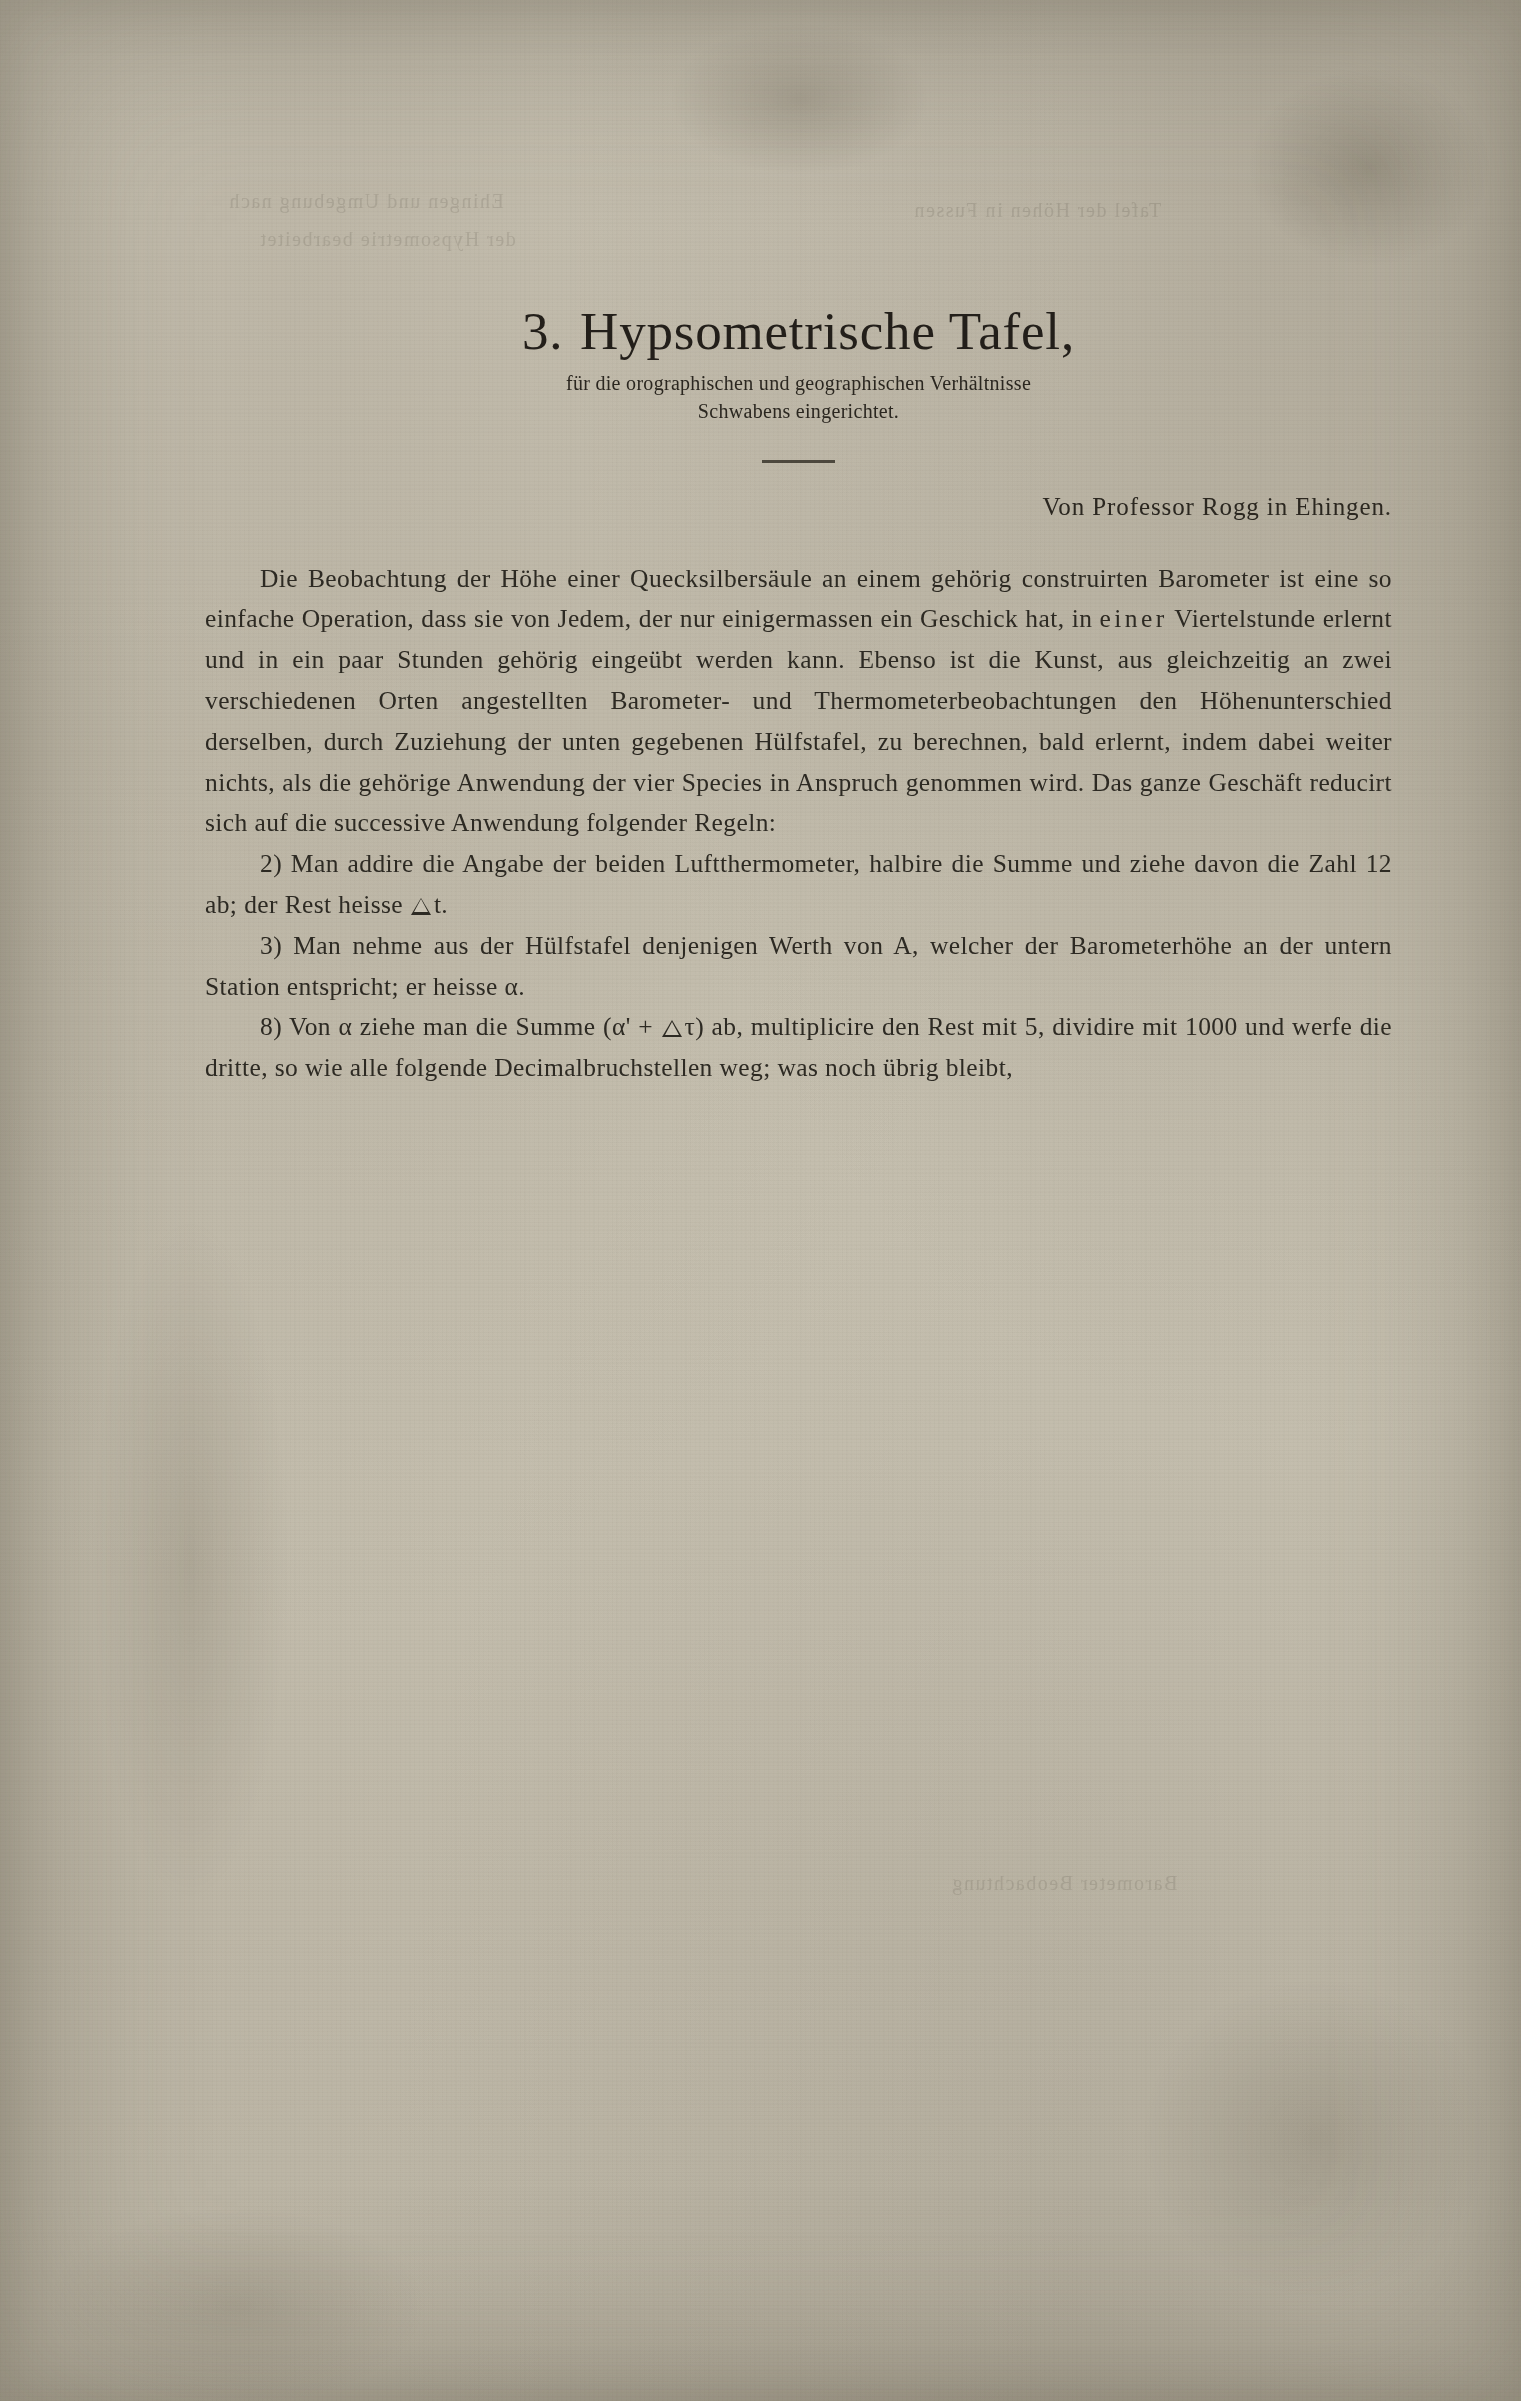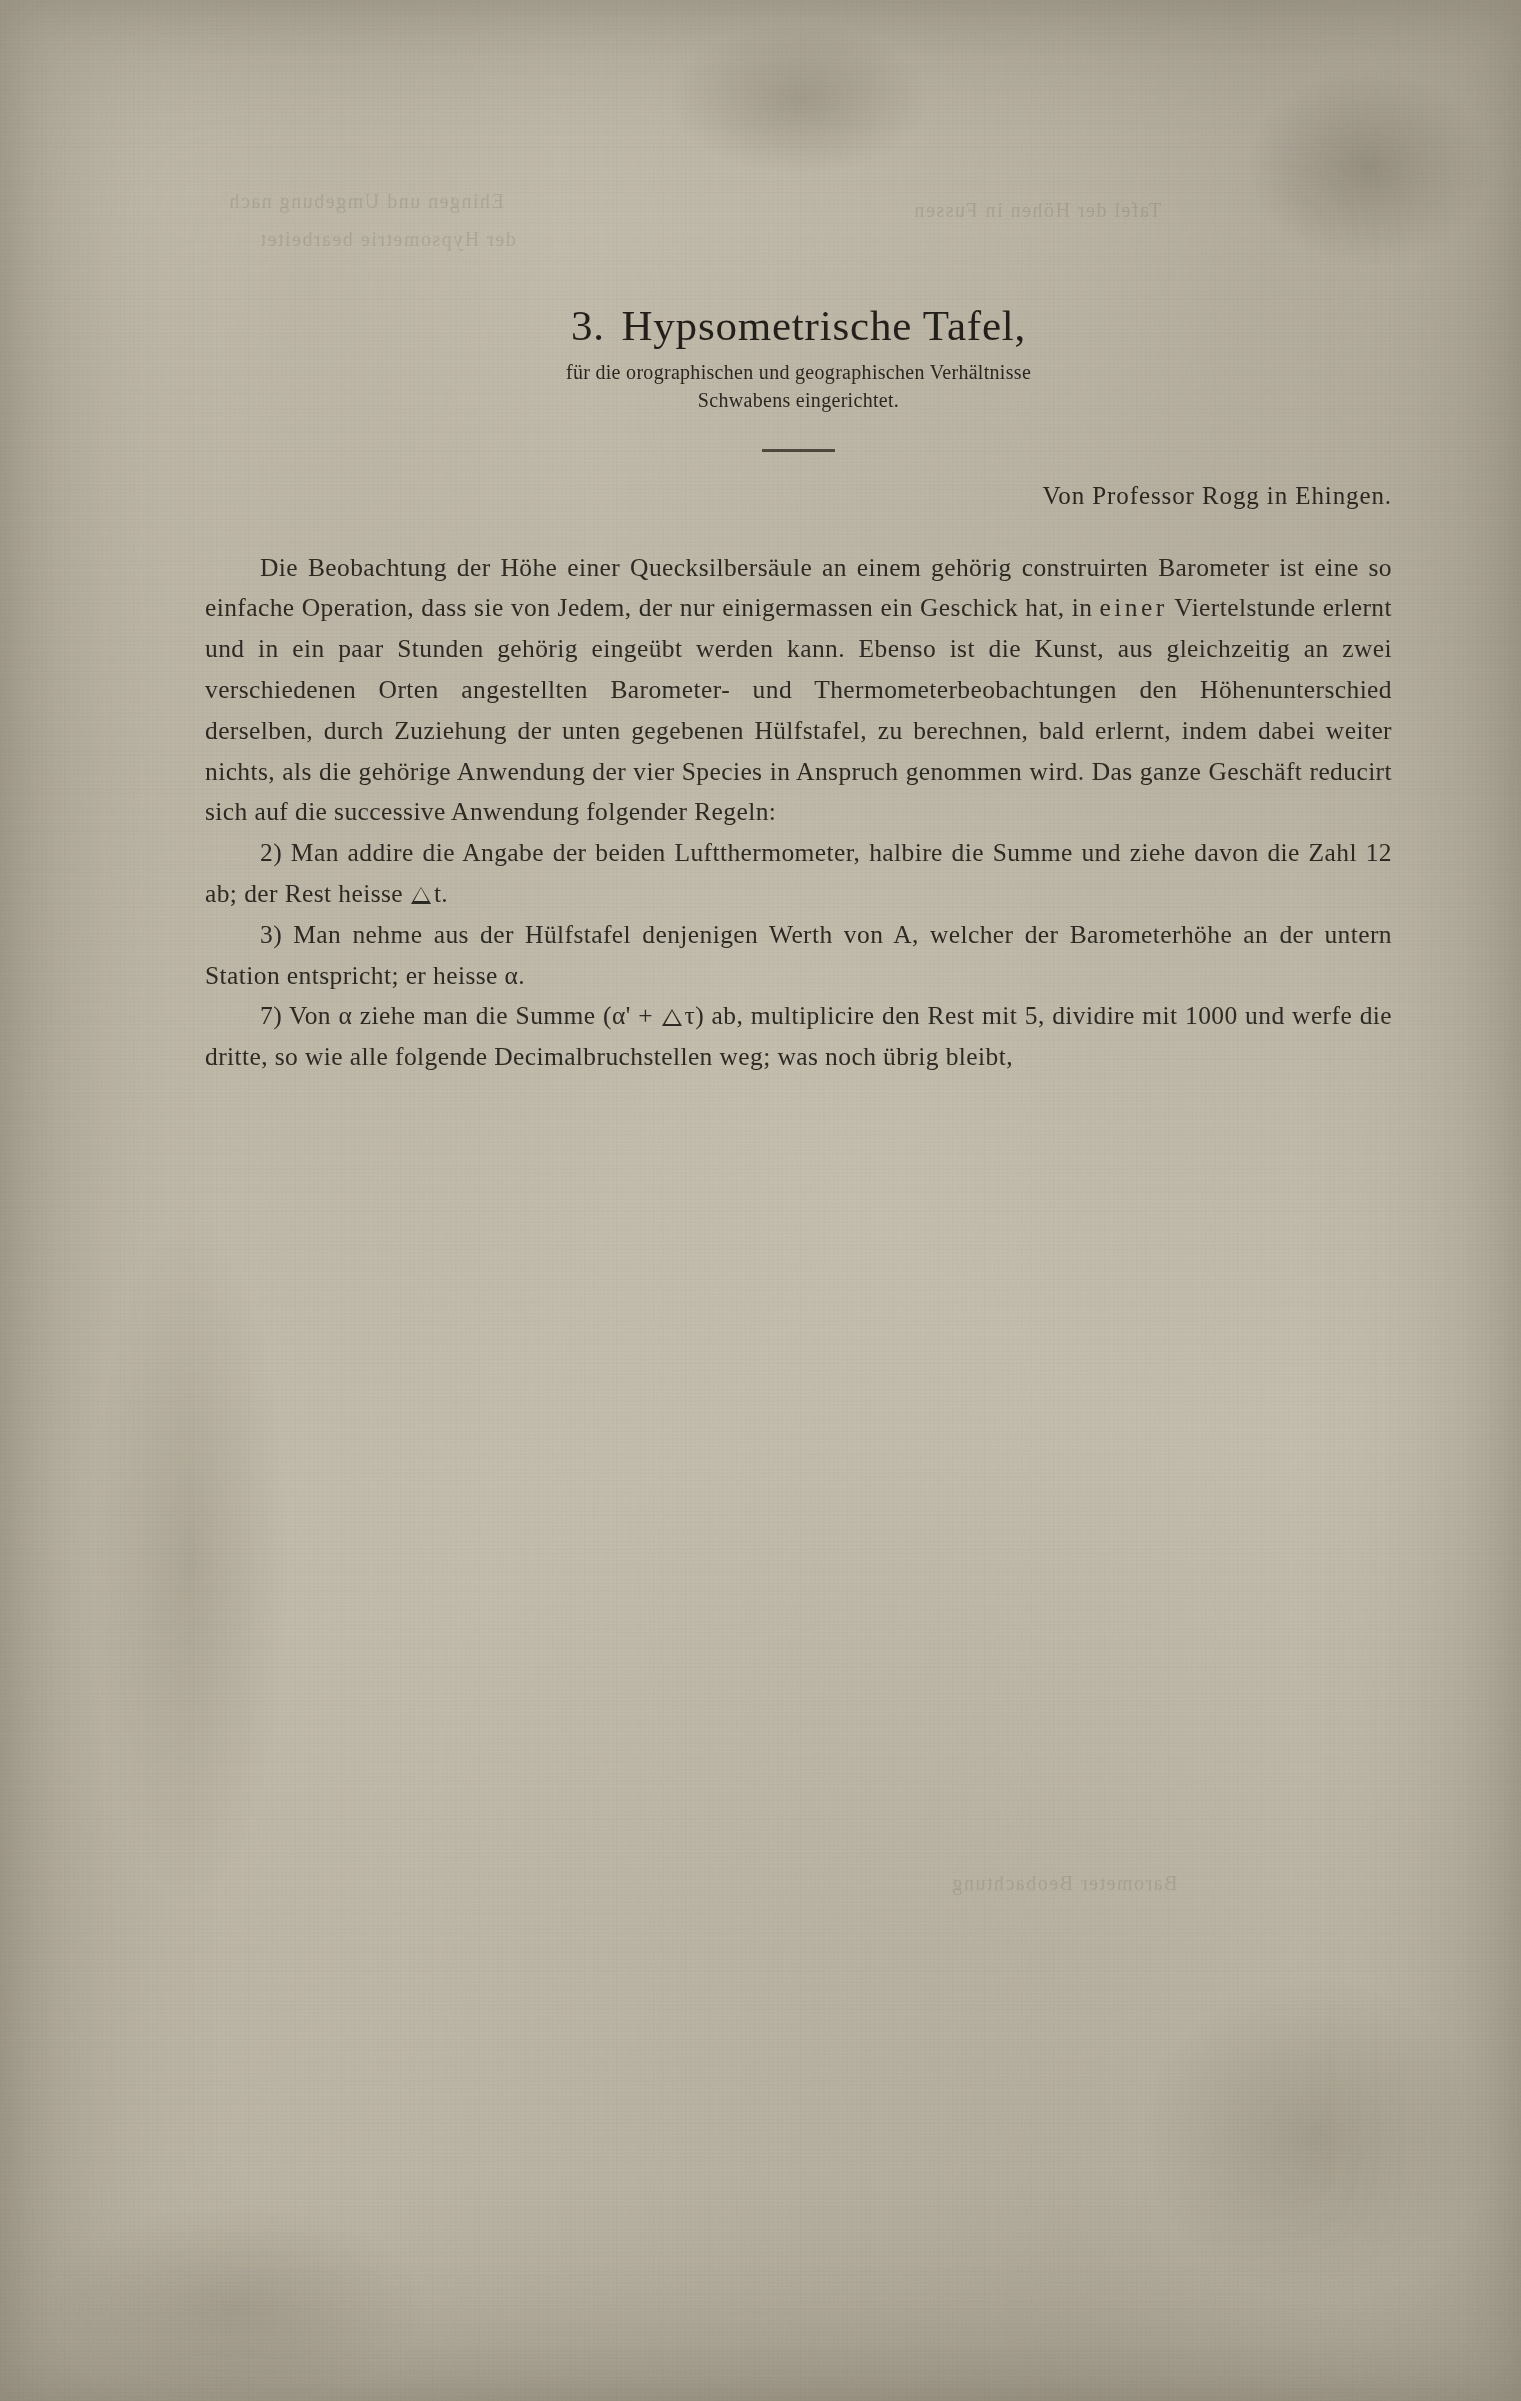--- a/index.html
+++ b/index.html
@@ -57,21 +57,21 @@
     mix-blend-mode: multiply;
   }
   .content {
     position: absolute;
     left: 205px;
     top: 301px;
     width: 1187px;
   }
   .doc-title {
     text-align: center;
-    font-size: 43px;
+    font-size: 53px;
     letter-spacing: 0.8px;
     margin: 0 0 7.6px 0;
     font-weight: normal;
     color: #231f1a;
   }
   .doc-title .num { margin-right: 16.7px; }
   .doc-subtitle {
     text-align: center;
     font-size: 20px;
     line-height: 1.42;
@@ -167,21 +167,21 @@
     <div class="body-text">
 
       <p class="indent"><span>Die Beobachtung der Höhe einer Quecksilbersäule an einem gehörig construirten Barometer ist eine so einfache Operation, dass sie von Jedem, der nur einigermassen ein Geschick hat, in </span><span class="spaced">einer</span><span> Viertelstunde erlernt und in ein paar Stunden gehörig eingeübt werden kann. Ebenso ist die Kunst, aus gleichzeitig an zwei verschiedenen Orten angestellten Barometer- und Thermometerbeobachtungen den Höhenunterschied derselben, durch Zuziehung der unten gegebenen Hülfstafel, zu berechnen, bald erlernt, indem dabei weiter nichts, als die gehörige Anwendung der vier Species in Anspruch genommen wird. Das ganze Geschäft reducirt sich auf die successive Anwendung folgender Regeln:</span></p>
 
 
       <p class="indent"><span>2) Man addire die Angabe der beiden Luftthermometer, halbire die Summe und ziehe davon die Zahl 12 ab; der Rest heisse</span> <span class="delta"></span><span>t.</span></p>
 
       <p class="indent">3) Man nehme aus der Hülfstafel denjenigen Werth von A, welcher der Barometerhöhe an der untern Station entspricht; er heisse α.</p>
 
 
-      <p class="indent"><span>7) Von α ziehe man die Summe (α' </span><span>+</span> <span class="delta"></span><span>τ) ab, multiplicire den Rest mit 5, dividire mit 1000 und werfe die dritte, so wie alle folgende Decimalbruchstellen weg; was noch übrig bleibt,</span></p>
+      <p class="indent"><span>8) Von α ziehe man die Summe (α' </span><span>+</span> <span class="delta"></span><span>τ) ab, multiplicire den Rest mit 5, dividire mit 1000 und werfe die dritte, so wie alle folgende Decimalbruchstellen weg; was noch übrig bleibt,</span></p>
 
     </div>
   </div>
 
   <div class="grain"></div>
   <div class="vignette"></div>
 </div>
 
 
 </body></html>

